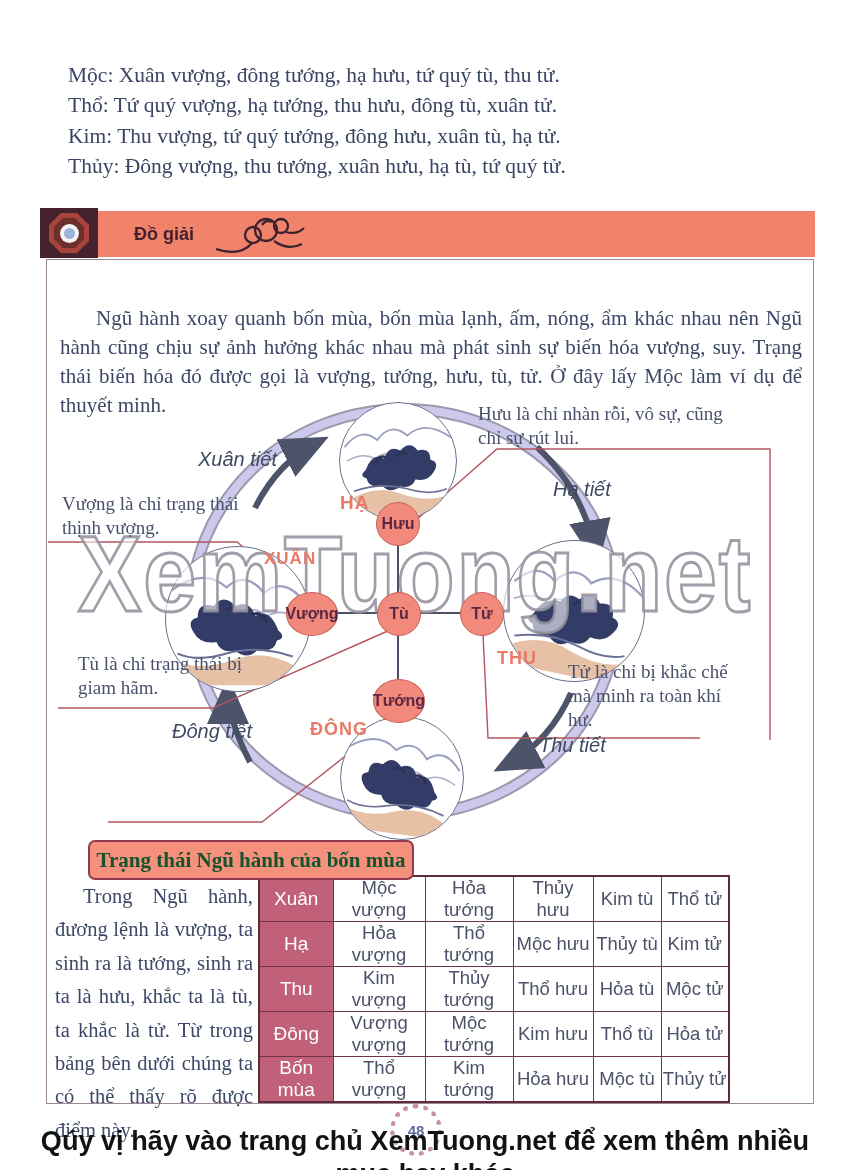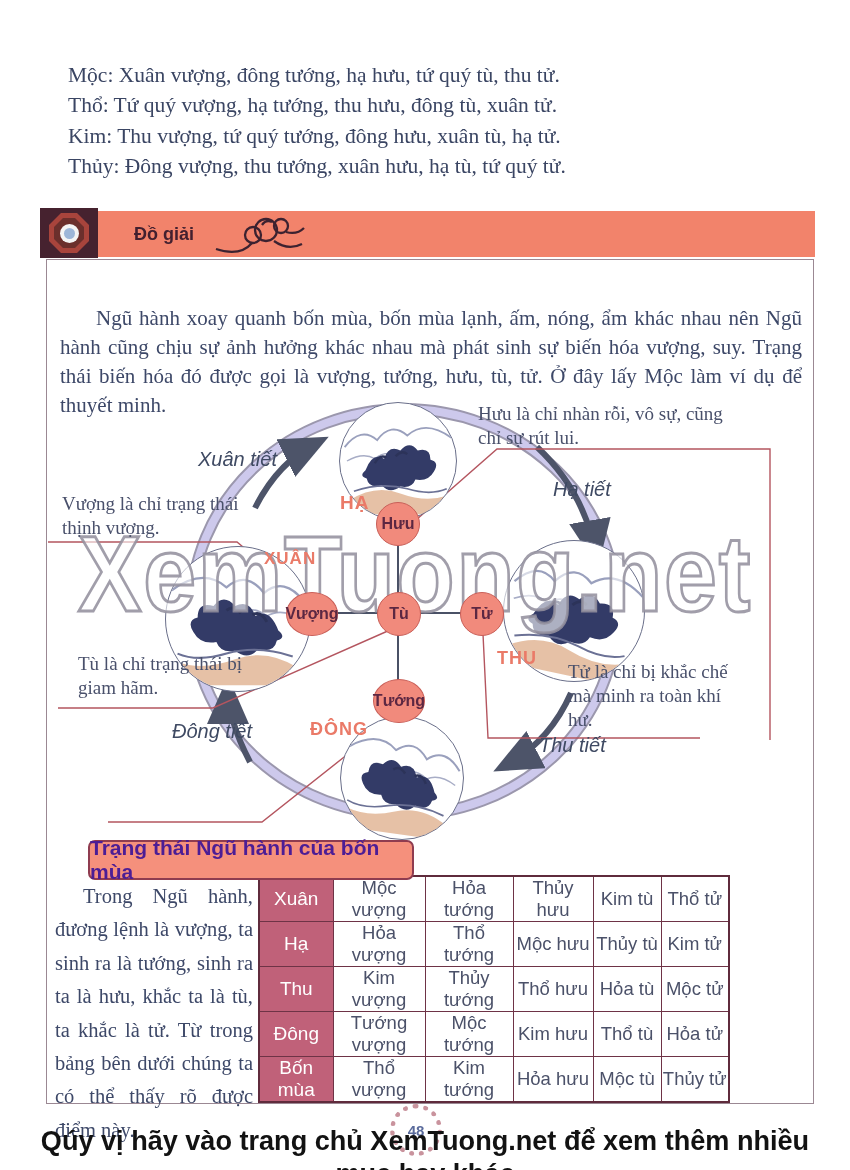--- a/index.html
+++ b/index.html
@@ -36,21 +36,21 @@
              transform:scaleX(0.88);transform-origin:left top;}
   .season-label{z-index:4;font-family:"Liberation Sans","DejaVu Sans",sans-serif;font-weight:bold;color:#ea7a68;letter-spacing:1px;}
   .node{z-index:4;border-radius:50%;background:#f18a7c;border:1.5px solid #c95f58;display:flex;align-items:center;justify-content:center;
         font-family:"Liberation Sans","DejaVu Sans",sans-serif;font-weight:bold;font-size:16px;color:#5c2742;}
   .arrow-label{z-index:4;font-style:italic;font-size:20px;color:#3f4a63;font-family:"Liberation Sans","DejaVu Sans",sans-serif;}
   .callout{z-index:4;font-size:19px;line-height:24px;color:#49506b;}
 
   
   #season-box{left:88px;top:840px;width:322px;height:36px;z-index:4;background:#f5907c;border:2px solid #8f3c50;border-radius:7px;
               display:flex;align-items:center;justify-content:center;
-              font-family:Liberation Sans, sans-serif;font-weight:bold;font-size:21px;color:#4c1d95;}
+              font-family:Liberation Serif, serif;font-weight:bold;font-size:21px;color:#14532d;}
   #table-paragraph{left:55px;top:880px;width:198px;font-size:20.5px;line-height:33.4px;text-align:justify;text-indent:28px;}
   #season-table{left:258px;top:875px;}
   table.seasons{border-collapse:collapse;table-layout:fixed;width:470px;
         font-family:"Liberation Sans","DejaVu Sans",sans-serif;}
   table.seasons td{border:1.5px solid #6e3346;height:43px;text-align:center;vertical-align:middle;
         font-size:18.5px;color:#4b5169;padding:0;}
   table.seasons td.season-cell{background:#c06179;color:#ffffff;font-size:19px;}
   table.seasons{border:2px solid #5f2b3c;}
 
   
@@ -213,21 +213,21 @@
         <tr>
           <td class="season-cell">Thu</td>
           <td>Kim vượng</td>
           <td>Thủy tướng</td>
           <td>Thổ hưu</td>
           <td>Hỏa tù</td>
           <td>Mộc tử</td>
         </tr>
         <tr>
           <td class="season-cell">Đông</td>
-          <td>Tướng vượng</td>
+          <td>Vượng vượng</td>
           <td>Mộc tướng</td>
           <td>Kim hưu</td>
           <td>Thổ tù</td>
           <td>Hỏa tử</td>
         </tr>
         <tr>
           <td class="season-cell">Bốn mùa</td>
           <td>Thổ vượng</td>
           <td>Kim tướng</td>
           <td>Hỏa hưu</td>

